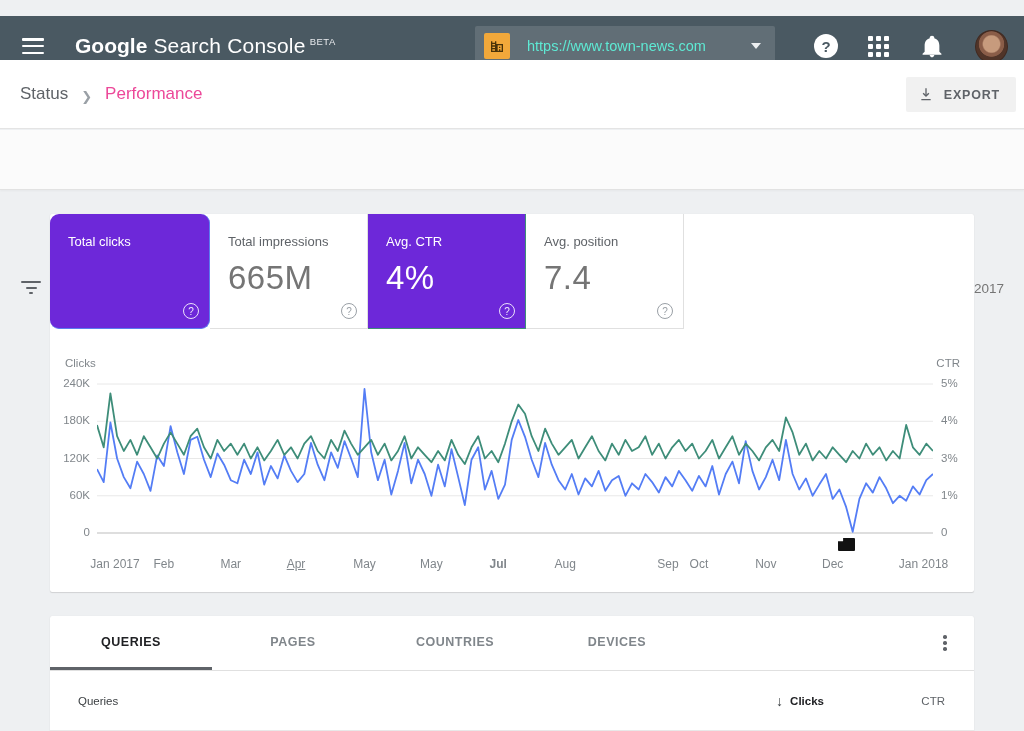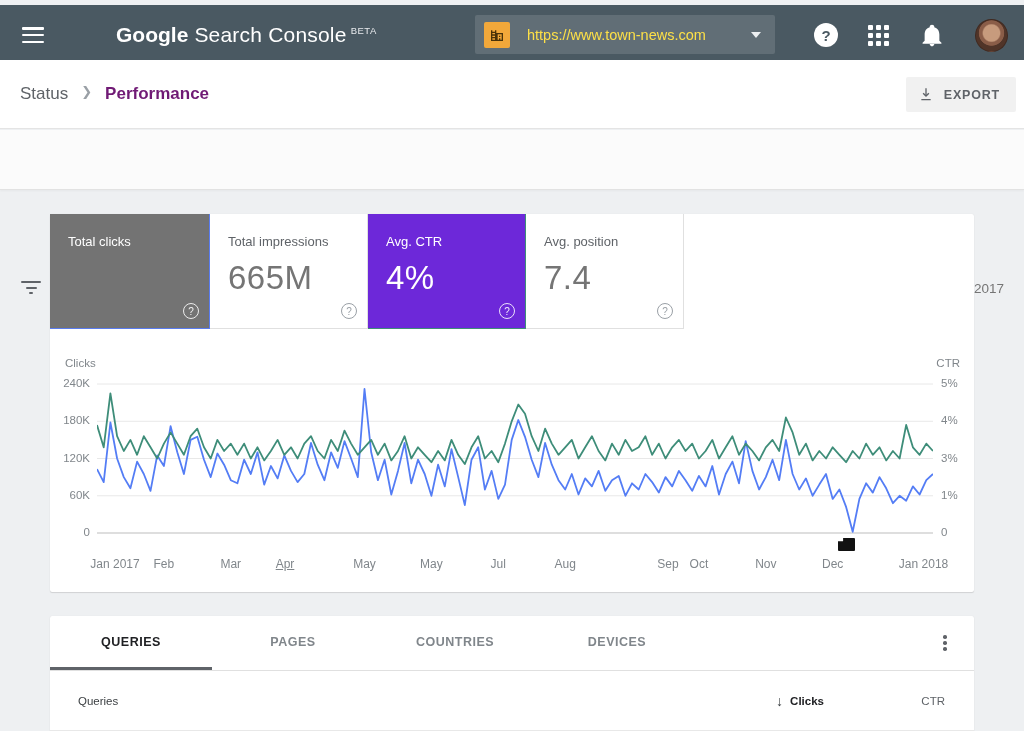--- a/index.html
+++ b/index.html
@@ -1,51 +1,51 @@
 <!DOCTYPE html>
 <html><head>
 <meta charset="utf-8">
 <style>
   * { margin:0; padding:0; box-sizing:border-box; }
   html,body { width:1024px; height:731px; overflow:hidden;
     font-family:"Liberation Sans","DejaVu Sans",sans-serif; background:#eef0f2; }
 
   
-  .appbar { position:absolute; left:0; top:5px; width:1024px; height:60px;
-    background:#4a5962; display:flex; align-items:center;gap:41px; }
+  .appbar { position:absolute; left:0; top:16px; width:1024px; height:60px;
+    background:#4a5962; display:flex; align-items:center; }
   .hamburger { width:22px; height:16px; margin-left:22px; display:flex; flex-direction:column;
     justify-content:space-between; cursor:pointer; }
   .hamburger span { display:block; height:2.5px; background:#fff; border-radius:1px; }
   .logo { margin-left:31px; color:#fff; font-size:21px; letter-spacing:.2px; white-space:nowrap; }
   .logo .g { font-weight:bold; letter-spacing:0; }
   .logo .beta { font-size:9.5px; vertical-align:super; letter-spacing:.5px; margin-left:4px; color:#e8eaed; }
   .property { position:absolute; left:475px; top:10px; width:300px; height:39px;
     background:rgba(255,255,255,.13); border-radius:2px; display:flex; align-items:center; cursor:pointer; }
   .prop-icon { width:26px; height:26px; margin-left:9px; background:#f2a83a; border-radius:2px;
     display:flex; align-items:center; justify-content:center; }
-  .prop-url { margin-left:17px; color:#fde047; font-size:14.5px; flex:1; }
+  .prop-url { margin-left:17px; color:#5eead4; font-size:14.5px; flex:1; }
   .caret { width:0; height:0; border-left:5px solid transparent; border-right:5px solid transparent;
     border-top:6px solid #eceff1; margin-right:14px; }
   .bar-icons { position:absolute; right:16px; top:0; height:60px; display:flex; align-items:center; gap:30px; }
   .help-circle { width:24px; height:24px; background:#fff; border-radius:50%; color:#4a5962;
     font-size:15px; font-weight:bold; display:flex; align-items:center; justify-content:center; cursor:pointer; }
   .apps-grid { display:grid; grid-template-columns:repeat(3,5px); grid-template-rows:repeat(3,5px);
     gap:3px; cursor:pointer; }
   .apps-grid i { background:#fff; border-radius:1px; }
   .bell svg { display:block; }
   .avatar { width:33px; height:33px; border-radius:50%; cursor:pointer;
     background:radial-gradient(circle at 50% 42%, #c79b7d 0 34%, #8a5d48 40% 52%, #503428 55% 100%);
     border:1px solid rgba(0,0,0,.2); }
 
   
   .crumbrow { position:absolute; left:0; top:60px; width:1024px; height:69px; background:#fff;
     border-bottom:1px solid #e4e4e4; display:flex; align-items:center; }
-  .crumb { margin-left:20px; font-size:17px; color:#5f6368; display:flex; align-items:flex-start; gap:13px; }
+  .crumb { margin-left:20px; font-size:17px; color:#5f6368; display:flex; align-items:flex-end; gap:13px; }
   .crumb .sep { color:#9aa0a6; font-size:13px; }
-  .crumb .current { color:#701a75; font-weight:bold; }
+  .crumb .current { color:#ec4899; font-weight:normal; }
   .export-btn { position:absolute; right:8px; top:17px; height:35px; padding:0 16px 0 12px;
     background:#f1f1f1; border-radius:2px; display:flex; align-items:center; gap:10px; cursor:pointer; }
   .export-btn span { font-size:12.5px; color:#5f6368; letter-spacing:.8px; font-weight:bold; }
 
   
   .filterrow { position:absolute; left:0; top:130px; width:1024px; height:60px; background:#fbfbfb;
     border-bottom:1px solid #e2e2e2; box-shadow:0 1px 2px rgba(0,0,0,.04); }
   .sort-icon { position:absolute; left:21px; top:151px; width:20px; cursor:pointer; }
   .sort-icon i { display:block; background:#5f6368; height:2px; border-radius:1px; margin:0 auto 3.5px; }
   .chip { position:absolute; top:144px; height:30px; background:#54646f; border-radius:15px;
@@ -63,21 +63,21 @@
   .chart-card { left:50px; top:214px; width:924px; height:378px; }
   .table-card { left:50px; top:616px; width:924px; height:140px; }
 
   
   .tiles { position:absolute; left:0; top:0; height:115px; display:flex; }
   .tile { width:158px; height:115px; border-right:1px solid #e0e0e0; border-bottom:1px solid #e0e0e0;
     position:relative; padding:20px 0 0 18px; cursor:pointer; background:#fff; }
   .tile:first-child { width:160px; }
   .tile .t-label { font-size:13px; color:#5f6368; }
   .tile .t-value { font-size:33px; font-weight:300; color:#757575; margin-top:10px; letter-spacing:.5px; }
-  .tile.sel-blue { background:#737373; border-color:#5a7cef; }
+  .tile.sel-blue { background:#6d28d9; border-color:#5a7cef;border-radius:9px; }
   .tile.sel-green { background:#6d28d9; border-color:#3e8d79; }
   .tile.sel-blue .t-label, .tile.sel-green .t-label,
   .tile.sel-blue .t-value, .tile.sel-green .t-value { color:#fff; }
   .qmark { position:absolute; right:10px; bottom:9px; width:16px; height:16px; border-radius:50%;
     border:1.5px solid #9aa0a6; color:#9aa0a6; font-size:10px; display:flex; align-items:center;
     justify-content:center; cursor:pointer; }
   .tile.sel-blue .qmark, .tile.sel-green .qmark { border-color:rgba(255,255,255,.85); color:rgba(255,255,255,.9); }
 
   
   .axis-title { position:absolute; top:143px; font-size:11.5px; color:#80868b; }
@@ -236,24 +236,24 @@
     <div class="ytick l" style="top: 274.75px;">60K</div>
     <div class="ytick l" style="top: 312px;">0</div>
     <div class="ytick r" style="top: 163px;">5%</div>
     <div class="ytick r" style="top: 200.25px;">4%</div>
     <div class="ytick r" style="top: 237.5px;">3%</div>
     <div class="ytick r" style="top: 274.75px;">1%</div>
     <div class="ytick r" style="top: 312px;">0</div>
     <div class="xtick" style="left: 65px;">Jan 2017</div>
     <div class="xtick" style="left: 113.88px;">Feb</div>
     <div class="xtick" style="left: 180.76px;">Mar</div>
-    <div class="xtick" style="left: 235px; text-decoration: underline;">Apr</div>
+    <div class="xtick" style="left: 246px; text-decoration: underline;">Apr</div>
     <div class="xtick" style="left: 314.52px;">May</div>
     <div class="xtick" style="left: 381.4px;">May</div>
-    <div class="xtick" style="left: 448.28px;">Jul</div>
+    <div class="xtick" style="left: 448.28px; font-weight: bold;">Jul</div>
     <div class="xtick" style="left: 515.16px;">Aug</div>
     <div class="xtick" style="left: 582.04px; margin-left: 36px;">Sep</div>
     <div class="xtick" style="left: 648.92px;">Oct</div>
     <div class="xtick" style="left: 715.8px;">Nov</div>
     <div class="xtick" style="left: 782.68px;">Dec</div>
     <div class="xtick" style="left: 873.56px;">Jan 2018</div>
   </div>
 
 <div class="card table-card">
   <div class="tabs-row">

